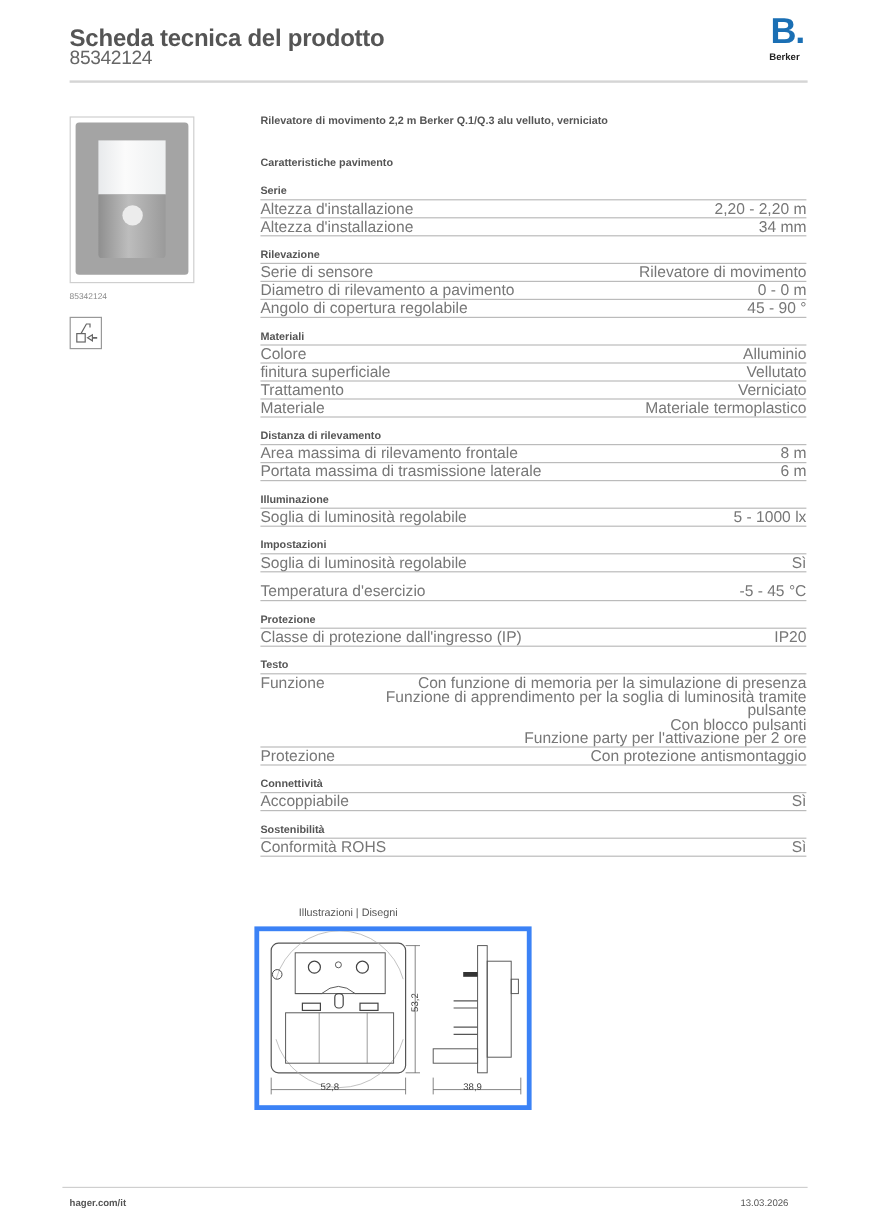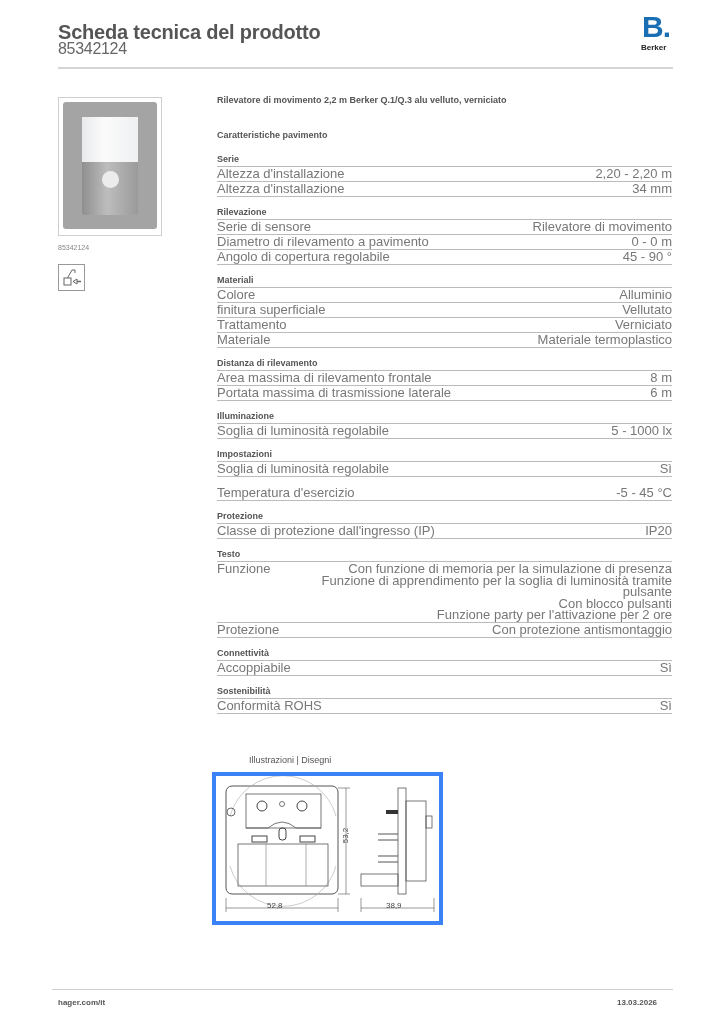--- a/index.html
+++ b/index.html
@@ -31,21 +31,21 @@
     .row .value { text-align: right; }
     .row .value div { line-height: 11.5px; }
 
     .illus-title { position: absolute; left: 217px; top: 755px; font-size: 9px; font-weight: normal; color: #555; margin-left: 32px; }
     .drawing { position: absolute; left: 212px; top: 772px; width: 223px; height: 145px; border: 4px solid #3b82f6; background: #fff; }
     .dim-label { position: absolute; font-size: 8px; color: #444; }
 
     .footer-rule { position: absolute; left: 52px; top: 989px; width: 621px; height: 1px; background: #cfcfcf; }
     .footer-left { position: absolute; left: 58px; top: 998px; font-size: 8px; font-weight: bold; color: #555; }
     .footer-center { position: absolute; left: 314px; top: 1050px; font-size: 8px; color: #888; }
-    .footer-right { position: absolute; left: 617px; top: 998px; font-size: 8px; font-weight: bold; color: #555; }
+    .footer-right { position: absolute; left: 617px; top: 998px; font-size: 8px; font-weight: normal; color: #555; }
   </style>
 </head>
 <body>
 
 <div>
   <div class="header-title">Scheda tecnica del prodotto</div>
   <div class="header-code">85342124</div>
   <div class="logo">
     <div class="logo-b">B.</div>
     <div class="logo-text">Berker</div>

